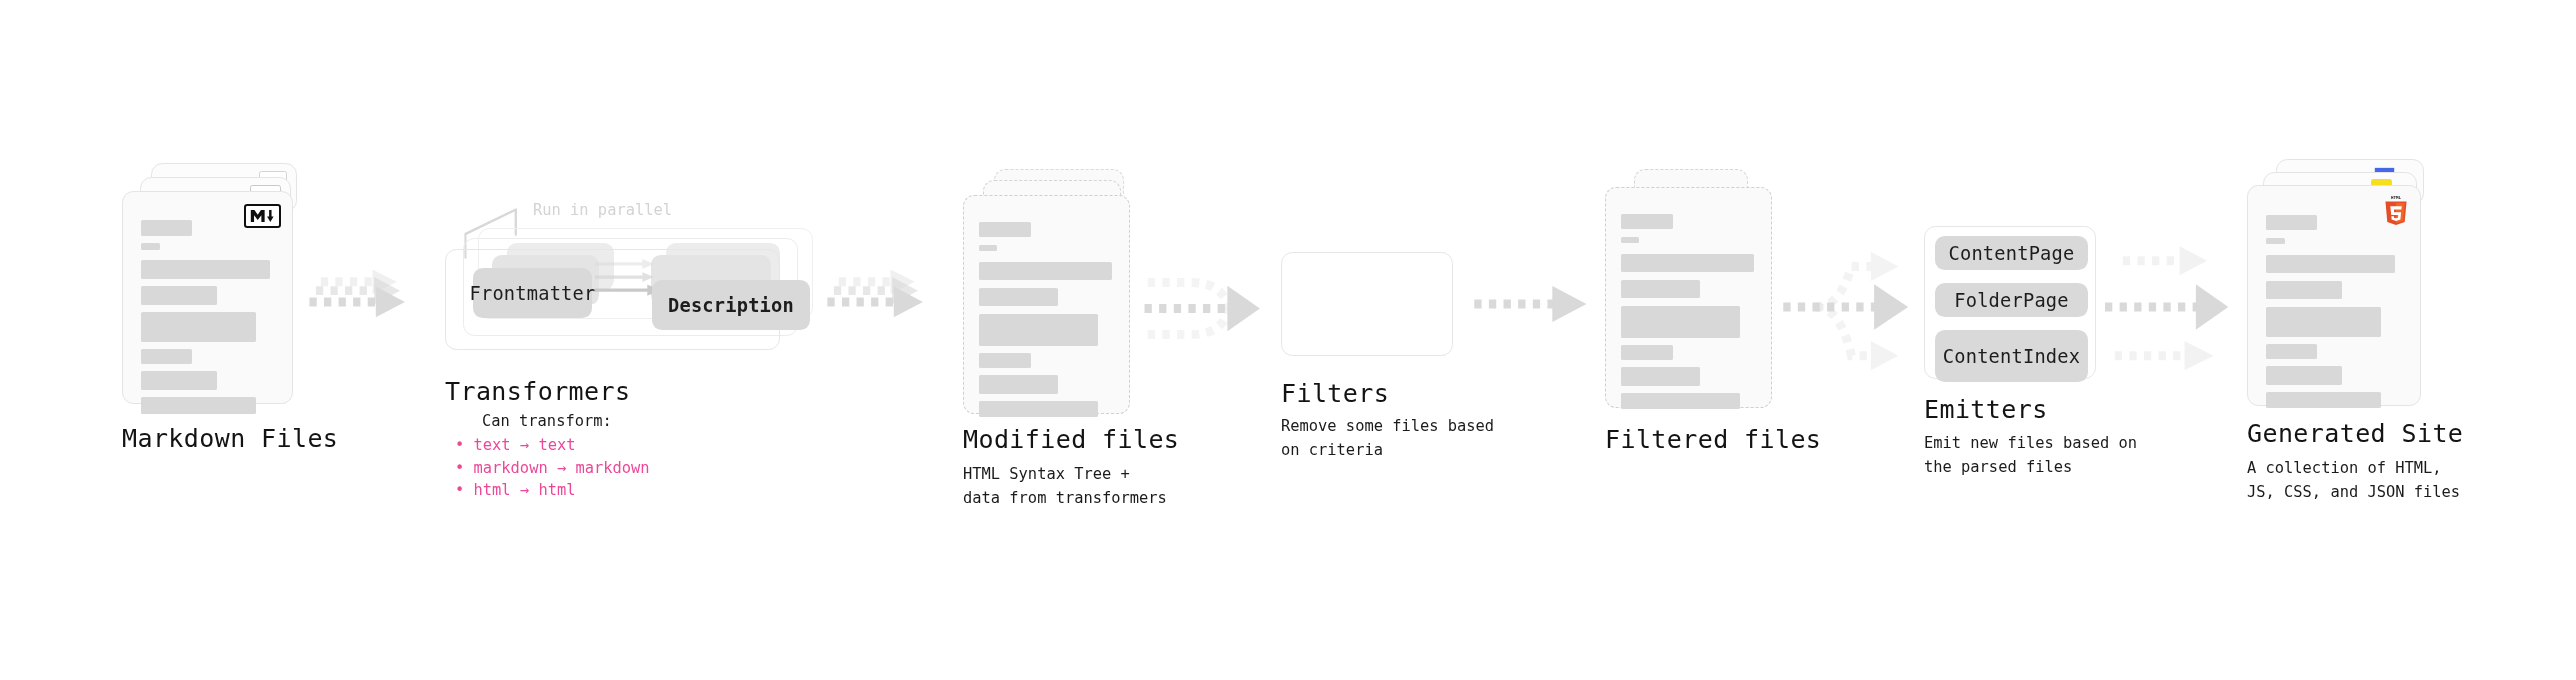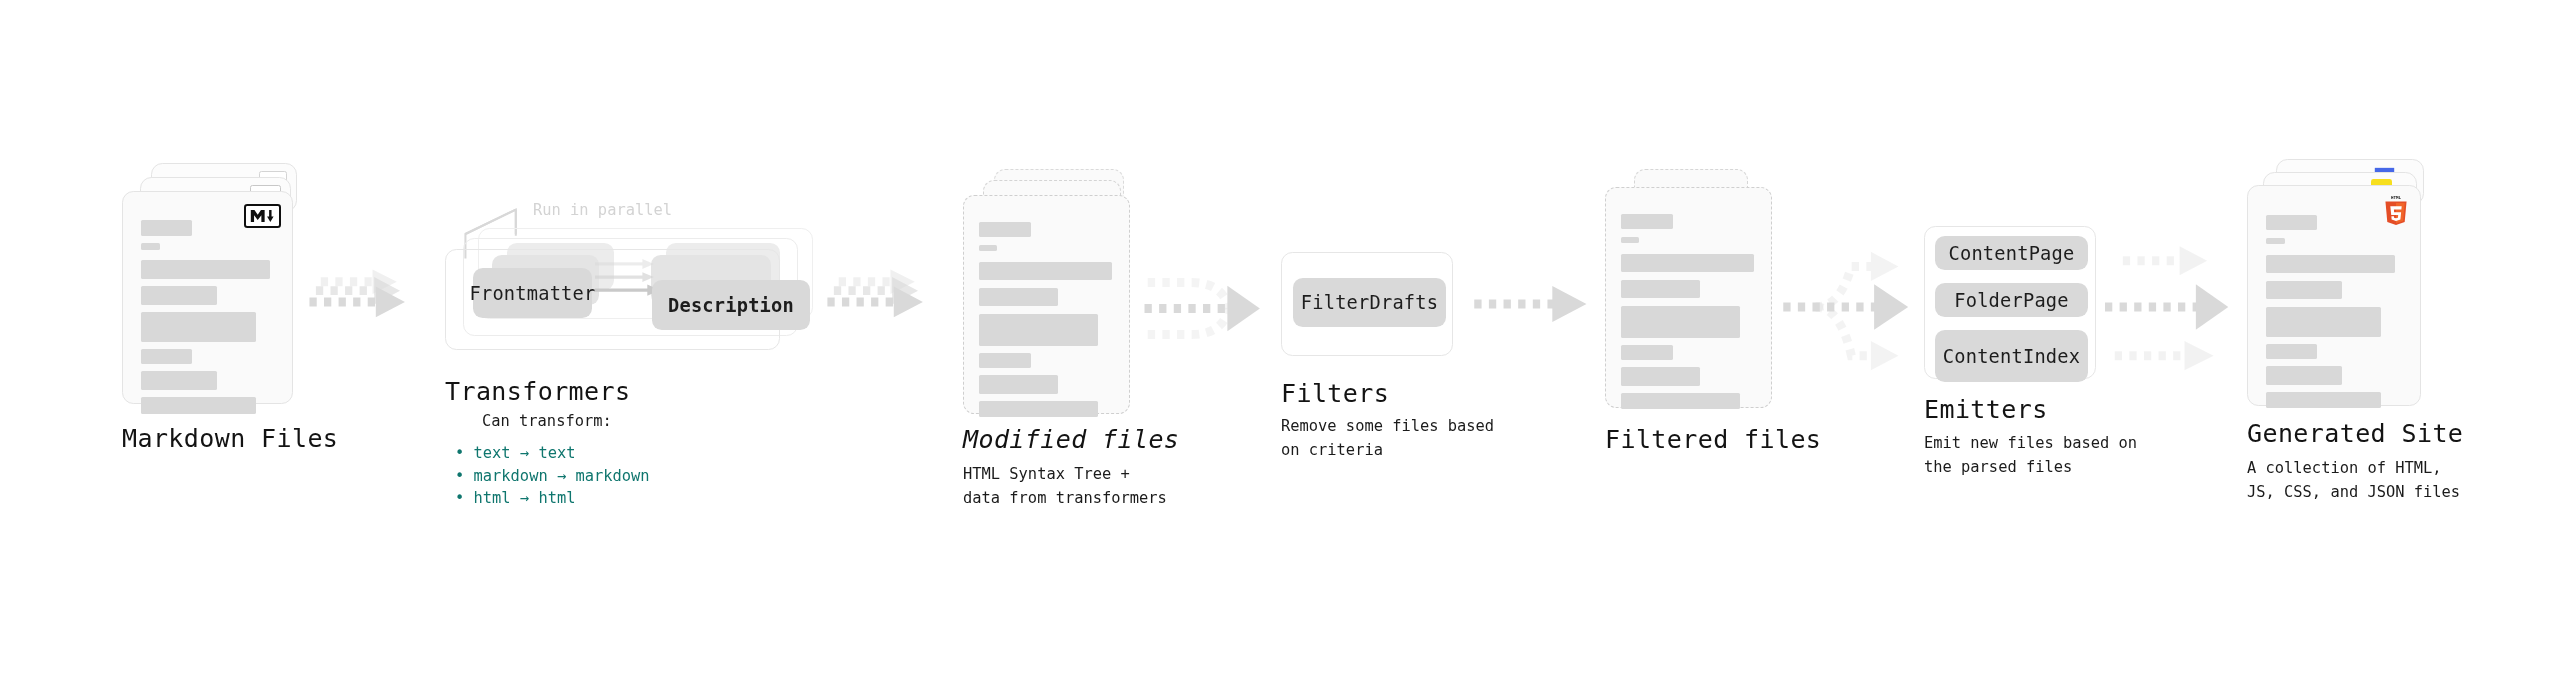--- a/index.html
+++ b/index.html
@@ -111,23 +111,22 @@
     position: absolute;
     font-size: 15.4px;
     line-height: 23.6px;
     color: #1b1b1b;
     white-space: pre;
   }
   .bullets {
     position: absolute;
     font-size: 15.4px;
     line-height: 23.6px;
-    color: #0f766e;
+    color: #ec4899;
     white-space: pre;
-    margin-top: 8px;
   }
   .caption-parallel {
     position: absolute;
     font-size: 15.4px;
     color: #d3d3d3;
     white-space: nowrap;
   }
 
   svg { overflow: visible; }
   .abs-svg { position: absolute; }
@@ -254,39 +253,38 @@
         <div class="ln" style="width:133px; height:18.7px;"></div>
         <div class="ln" style="width:79px;  height:18.7px;"></div>
         <div class="ln" style="width:119px; height:32px;"></div>
         <div class="ln" style="width:52px;  height:14.6px;"></div>
         <div class="ln" style="width:79px;  height:18.7px;"></div>
         <div class="ln" style="width:119px; height:16.3px;"></div>
       </div>
     </div>
   </div>
 
-  <div class="title" style="left:963px; top:425px;font-style:italic;">Modified files</div>
+  <div class="title" style="left:963px; top:425px;">Modified files</div>
   <div class="sub" style="left:963px; top:463px;">HTML Syntax Tree +
 data from transformers</div>
 
   <svg class="abs-svg" style="left:1138px; top:258px;" width="130" height="106" viewBox="0 0 160 130">
     <g opacity="0.30">
       <path d="M12 30 L66 30 Q104 30 112 62" fill="none" stroke="#d9d9d9" stroke-width="11" stroke-dasharray="9 9"></path>
     </g>
     <g opacity="0.30">
       <path d="M12 94 L66 94 Q104 94 112 62" fill="none" stroke="#d9d9d9" stroke-width="11" stroke-dasharray="9 9"></path>
     </g>
     <g opacity="1">
       <line x1="8" y1="62" x2="116" y2="62" stroke="#d9d9d9" stroke-width="11" stroke-dasharray="9 9"></line>
       <polygon points="110,34 150,62 110,90" fill="#d9d9d9"></polygon>
     </g>
   </svg>
 
   <div class="groupbox" style="left:1281px; top:252px; width:172px; height:104px;"></div>
-  <div class="pill" style="left:1293px; top:278px; width:153px; height:49px;">FilterDrafts</div>
 
   <div class="title" style="left:1281px; top:379px;">Filters</div>
   <div class="sub" style="left:1281px; top:415px;">Remove some files based
 on criteria</div>
 
   <svg class="abs-svg" style="left:1471px; top:286px;" width="122" height="49" viewBox="0 0 150 60">
     <line x1="4" y1="22" x2="106" y2="22" stroke="#d9d9d9" stroke-width="11" stroke-dasharray="9 9"></line>
     <polygon points="100,0 142,22 100,44" fill="#d9d9d9"></polygon>
   </svg>
 

